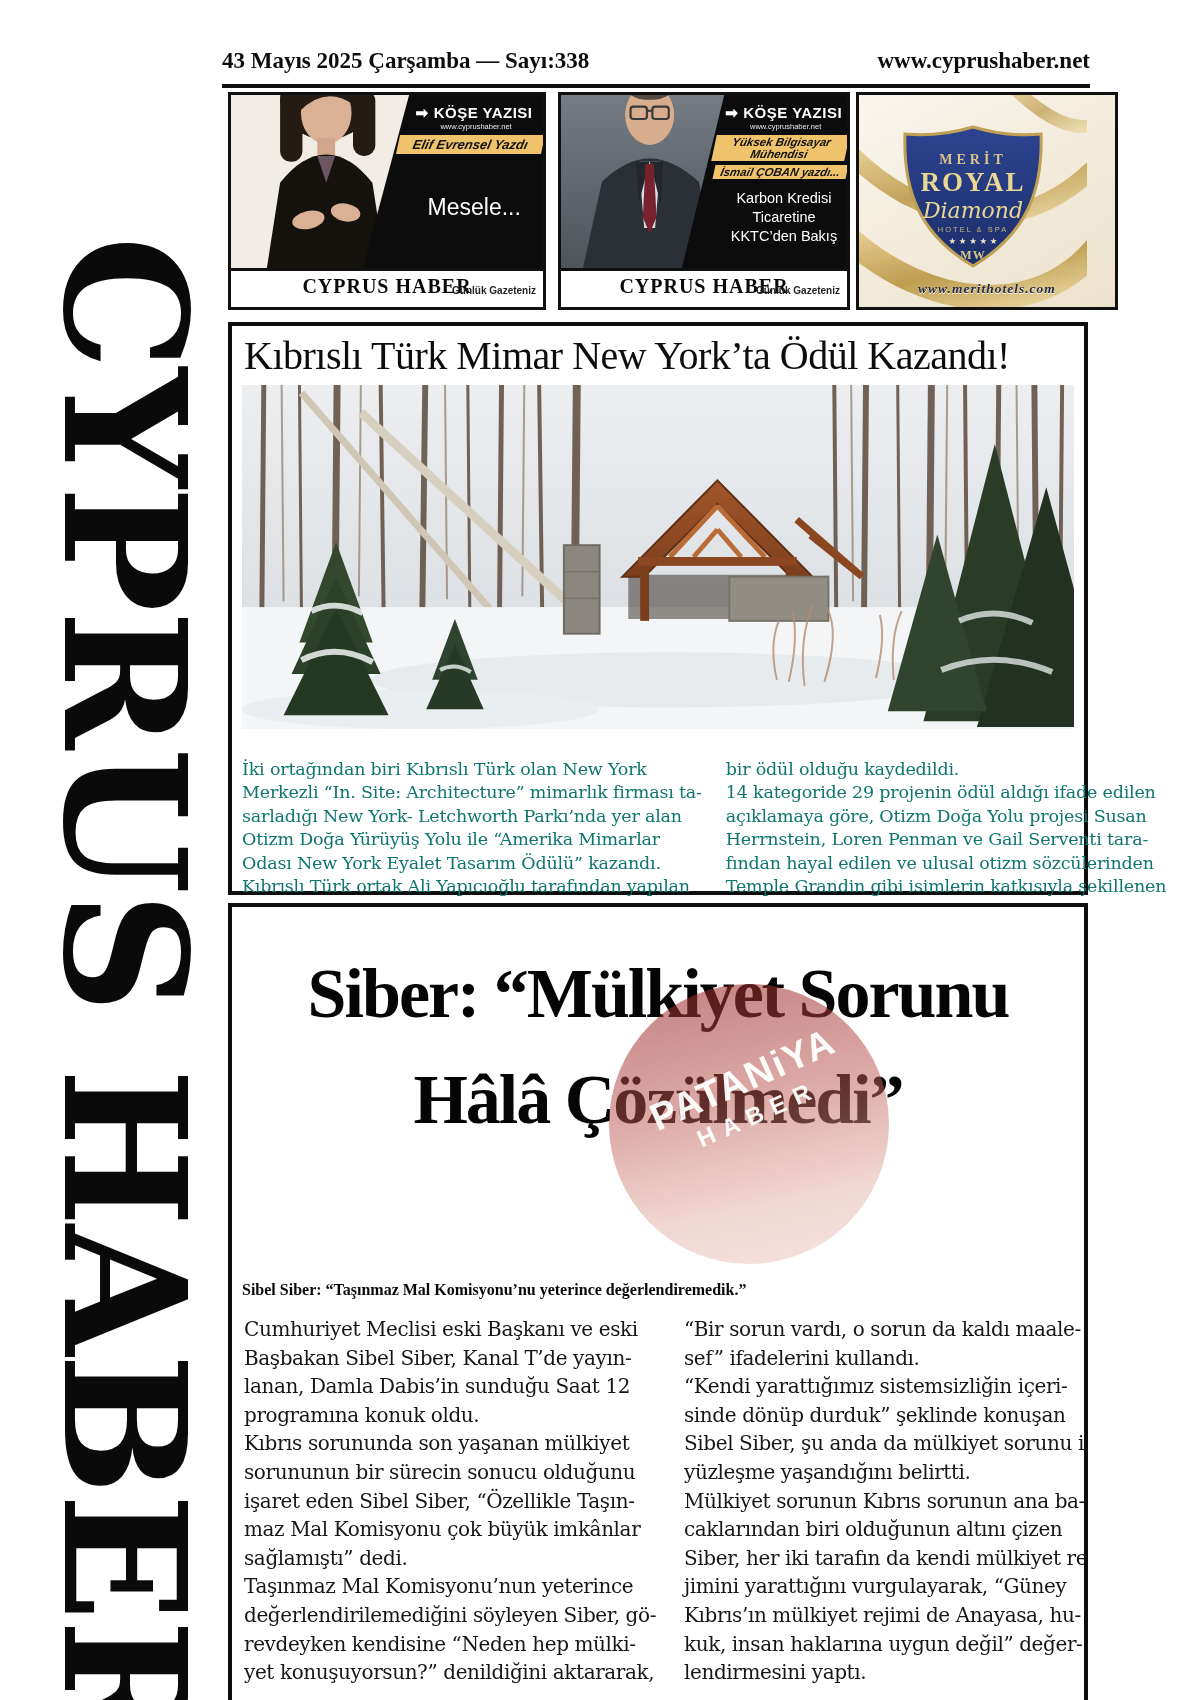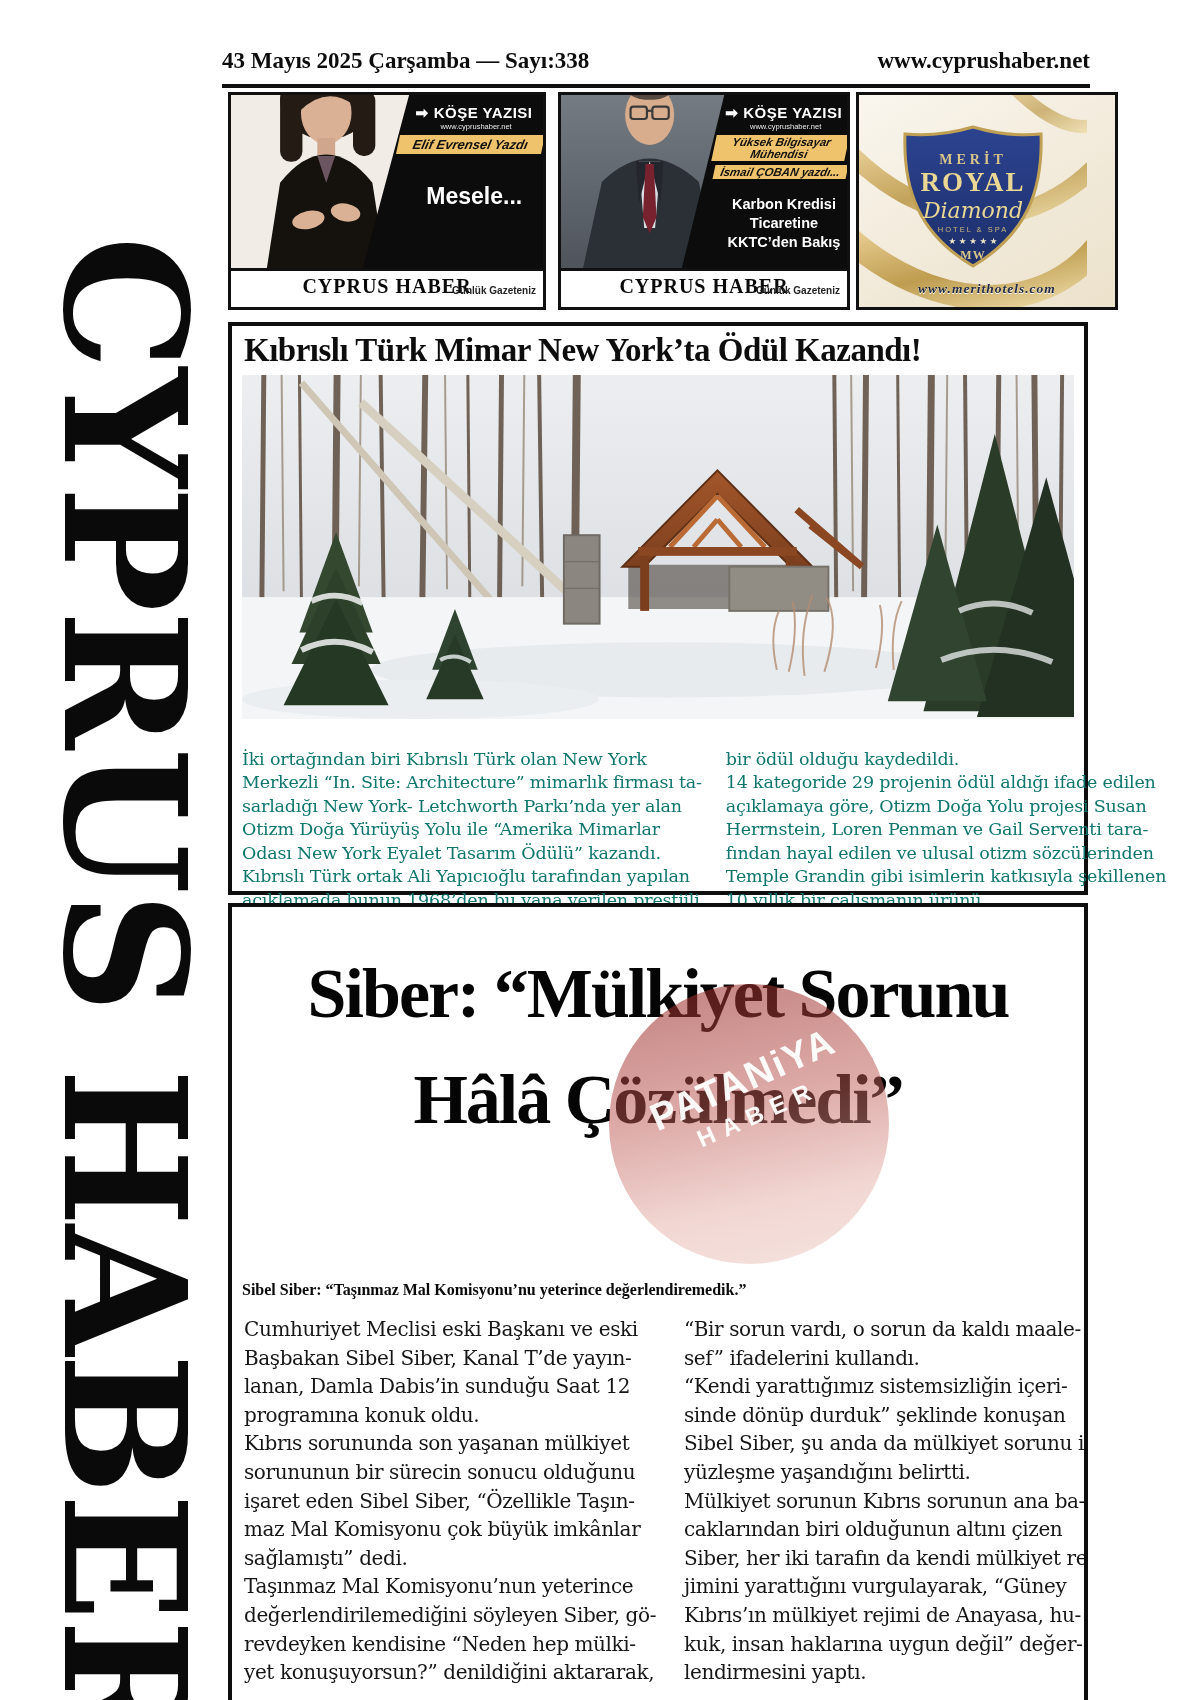--- a/index.html
+++ b/index.html
@@ -32,34 +32,34 @@
   .panel{position:absolute;right:0;top:0;width:58%;height:calc(100% - 36px);background:#0c0c0c;
          clip-path:polygon(26% 0,100% 0,100% 100%,0 100%);color:#fff;
          font-family:"Liberation Sans",sans-serif;}
   .kose-row{display:flex;justify-content:center;align-items:center;gap:5px;padding:9px 4px 0 26%;
             font-weight:bold;font-size:15px;letter-spacing:.5px;}
   .arrow{font-size:15px;line-height:1;}
   .site-small{text-align:center;padding-left:26%;font-size:7.5px;color:#e8e8e8;margin-top:1px;}
   .band{margin:4px 0 0 20%;background:#efc26c;color:#111;font-style:italic;font-weight:bold;
         font-size:13px;text-align:center;padding:2px 4px;transform:skewX(-12deg);}
   .band.small{font-size:11.5px;padding:1px 4px;}
-  .panel-title{margin-top:29px;padding-left:24%;text-align:center;font-size:23px;font-weight:bold;}
-  .panel-title.karbon{margin-top:16px;font-size:14.5px;font-weight:bold;line-height:1.3;}
+  .panel-title{margin-top:40px;padding-left:24%;text-align:center;font-size:23px;font-weight:normal;}
+  .panel-title.karbon{margin-top:10px;font-size:14.5px;font-weight:normal;line-height:1.3;}
   .strip{position:absolute;left:0;right:0;bottom:0;height:36px;background:#fff;border-top:3px solid #101010;z-index:5;}
   .strip .pname{text-align:center;font-family:"Liberation Serif",serif;font-weight:bold;font-size:20px;
                 letter-spacing:1px;line-height:30px;color:#0a0a0a;}
   .strip .ptag{position:absolute;right:7px;bottom:11px;font-size:10px;font-weight:bold;
                font-family:"Liberation Sans",sans-serif;color:#222;}
   .merit-site{position:absolute;left:0;right:0;bottom:10px;text-align:center;font-weight:bold;
               font-size:13.5px;letter-spacing:1px;color:#222c46;text-shadow:0 1px 0 #fff;font-style:italic;}
 
   
   .art1{position:absolute;left:228px;top:322px;width:860px;height:573px;border:4px solid #0e0e0e;
         box-sizing:border-box;background:#fff;padding:4px 10px;}
-  .art1 h1{margin:2px 0 6px 2px;font-size:33px;letter-spacing:-0.5px;font-weight:bold;}
+  .art1 h1{margin:2px 0 6px 2px;font-size:40px;letter-spacing:-0.5px;font-weight:normal;}
   .photo{display:block;width:100%;height:344px;}
   .cols{display:flex;gap:24px;margin-top:8px;}
   .col{flex:1;font-family:"DejaVu Serif",serif;font-size:17.5px;line-height:1.34;
        letter-spacing:-0.2px;white-space:pre;color:#0f766e;margin-top:21px;}
 
   
   .art2{position:absolute;left:228px;top:903px;width:860px;height:797px;border:4px solid #0e0e0e;border-bottom:none;
         box-sizing:border-box;background:#fff;overflow:hidden;}
   .art2 .big-head{position:relative;z-index:1;margin-top:34px;text-align:center;font-weight:bold;
         font-size:70px;line-height:106px;letter-spacing:-2px;white-space:pre-line;color:#050505;}

